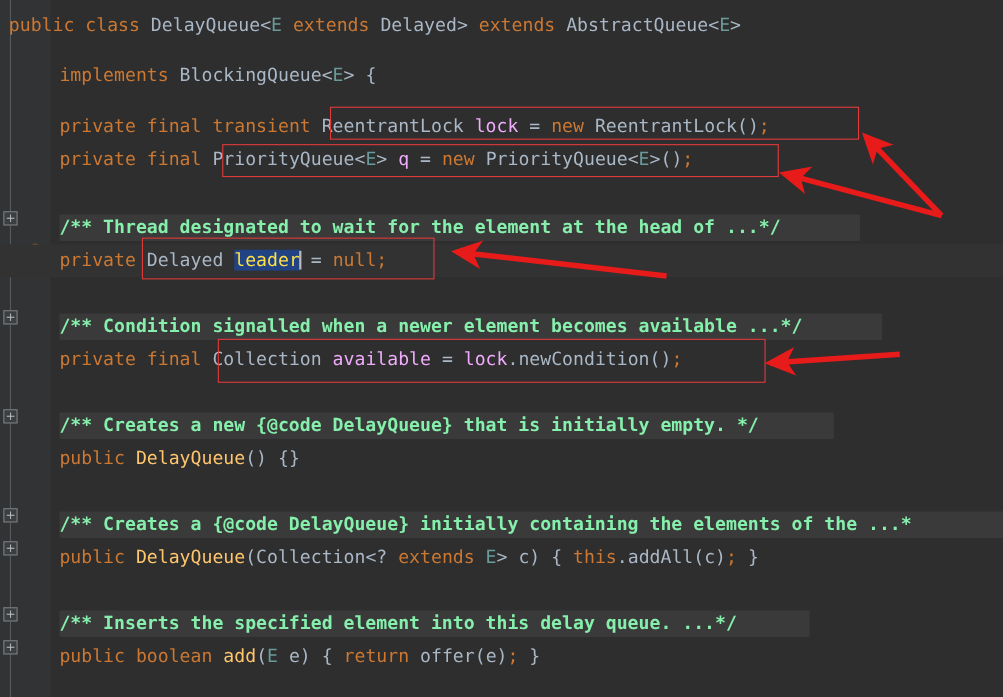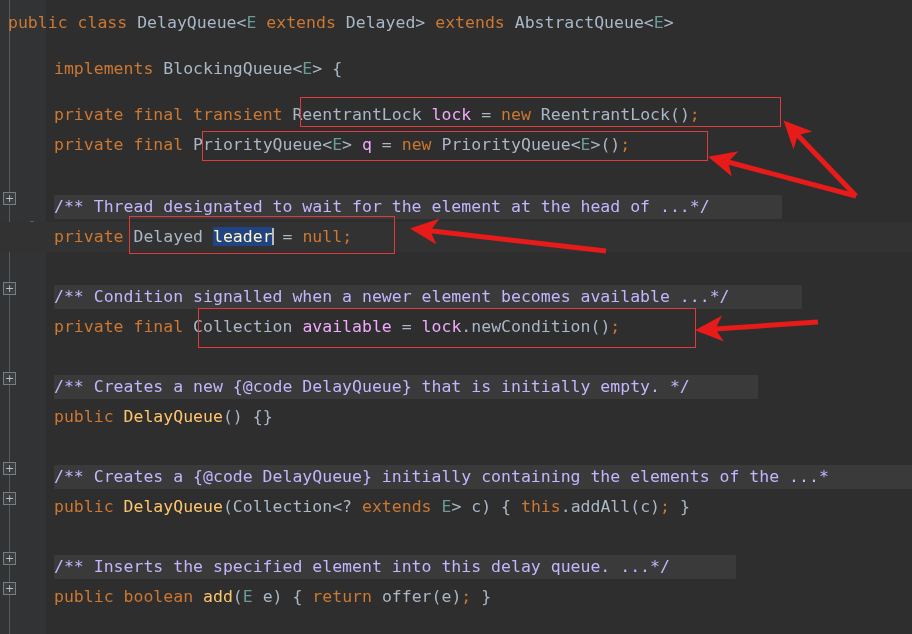--- a/index.html
+++ b/index.html
@@ -76,23 +76,23 @@
     background: #3a3a3a;
     border-radius: 1px;
   }
 
   
   .kw   { color: #cc7832; }
   .cls  { color: #a9b7c6; }
   .gen  { color: #6a9b9b; }
   .fld  { color: #f0abfc; }
   .mth  { color: #ffc66d; }
-  .cmt  { color: #c4b5fd; }
+  .cmt  { color: #86efac; font-weight: bold; }
   .pn   { color: #a9b7c6; }
-  .sel  { background: #214283; color: #fef9c3; }
+  .sel  { background: #214283; color: #fde047; }
   .caret{
     display: inline-block;
     width: 2px; height: 17px;
     background: #bbbbbb;
     vertical-align: -3px;
     margin: 0 -1px;
   }
 
   
   .hl-box {

